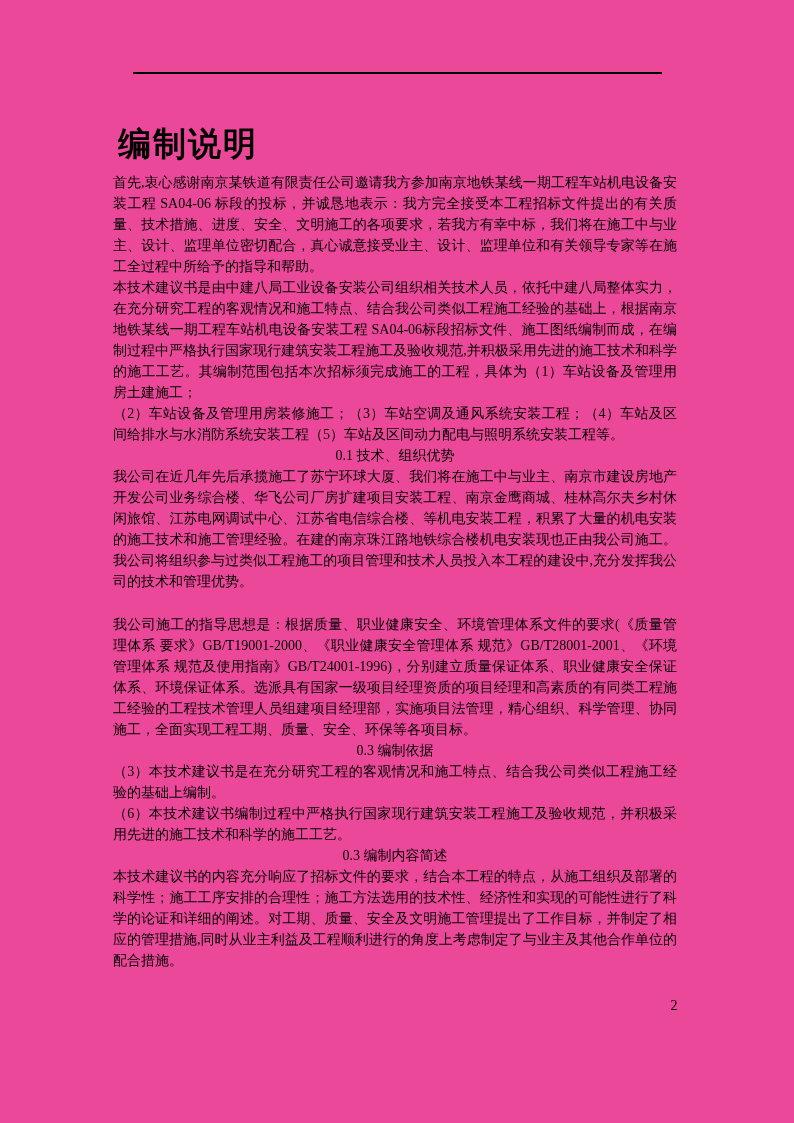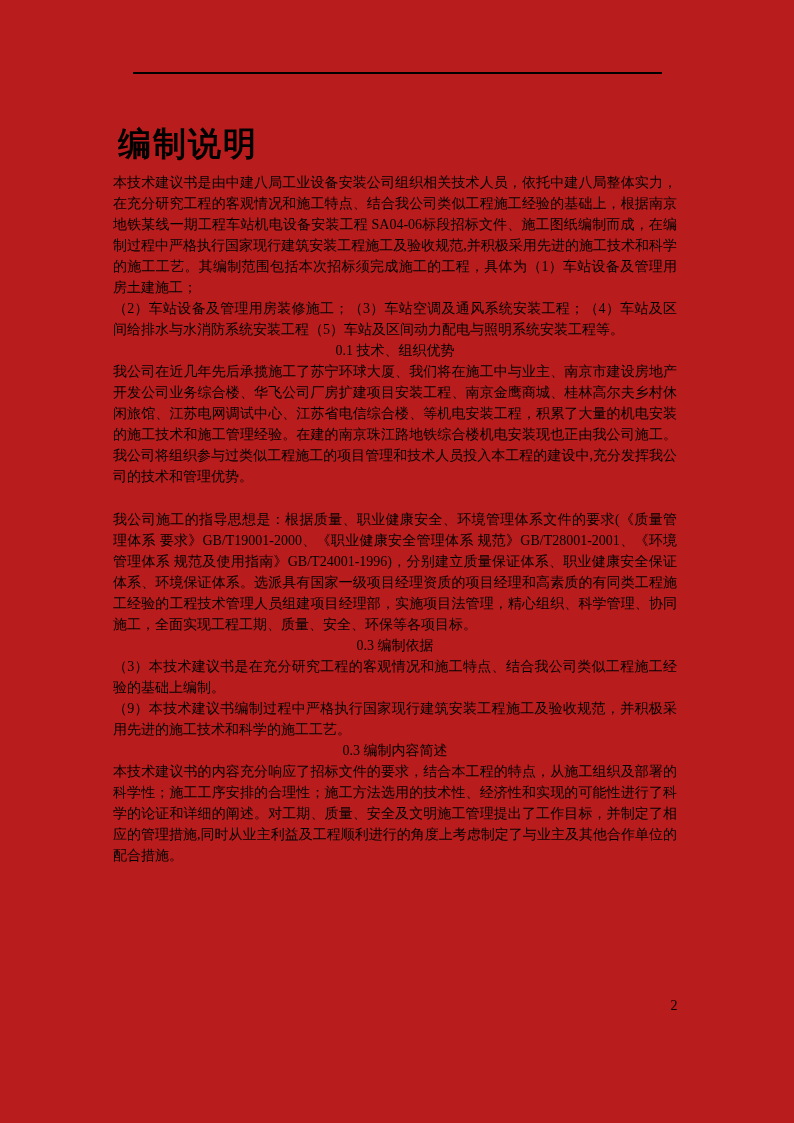--- a/index.html
+++ b/index.html
@@ -4,21 +4,21 @@
 <style>
   html, body {
     margin: 0;
     padding: 0;
     background: #ffffff;
   }
   .page {
     position: relative;
     width: 794px;
     height: 1123px;
-    background: #b91c1c;
+    background: #ec4899;
     color: #000000;
     font-family: "Liberation Serif", "DejaVu Serif", serif;
     overflow: hidden;
   }
   .header-rule {
     position: absolute;
     left: 133px;
     top: 72px;
     width: 529px;
     height: 0;
@@ -65,27 +65,28 @@
 </head>
 <body>
 
 <div class="page">
 
   <div class="header-rule"></div>
 
   <h1 class="doc-title">编制说明</h1>
 
   <div class="content">
+    <p>首先,衷心感谢南京某铁道有限责任公司邀请我方参加南京地铁某线一期工程车站机电设备安装工程 SA04-06 标段的投标，并诚恳地表示：我方完全接受本工程招标文件提出的有关质量、技术措施、进度、安全、文明施工的各项要求，若我方有幸中标，我们将在施工中与业主、设计、监理单位密切配合，真心诚意接受业主、设计、监理单位和有关领导专家等在施工全过程中所给予的指导和帮助。</p>
     <p>本技术建议书是由中建八局工业设备安装公司组织相关技术人员，依托中建八局整体实力，在充分研究工程的客观情况和施工特点、结合我公司类似工程施工经验的基础上，根据南京地铁某线一期工程车站机电设备安装工程 SA04-06标段招标文件、施工图纸编制而成，在编制过程中严格执行国家现行建筑安装工程施工及验收规范,并积极采用先进的施工技术和科学的施工工艺。其编制范围包括本次招标须完成施工的工程，具体为（1）车站设备及管理用房土建施工；</p>
     <p>（2）车站设备及管理用房装修施工；（3）车站空调及通风系统安装工程；（4）车站及区间给排水与水消防系统安装工程（5）车站及区间动力配电与照明系统安装工程等。</p>
     <p class="section-heading">0.1 技术、组织优势</p>
     <p>我公司在近几年先后承揽施工了苏宁环球大厦、我们将在施工中与业主、南京市建设房地产开发公司业务综合楼、华飞公司厂房扩建项目安装工程、南京金鹰商城、桂林高尔夫乡村休闲旅馆、江苏电网调试中心、江苏省电信综合楼、等机电安装工程，积累了大量的机电安装的施工技术和施工管理经验。在建的南京珠江路地铁综合楼机电安装现也正由我公司施工。我公司将组织参与过类似工程施工的项目管理和技术人员投入本工程的建设中,充分发挥我公司的技术和管理优势。</p>
     <p class="gap-top">我公司施工的指导思想是：根据质量、职业健康安全、环境管理体系文件的要求(《质量管理体系 要求》GB/T19001-2000、《职业健康安全管理体系 规范》GB/T28001-2001、《环境管理体系 规范及使用指南》GB/T24001-1996)，分别建立质量保证体系、职业健康安全保证体系、环境保证体系。选派具有国家一级项目经理资质的项目经理和高素质的有同类工程施工经验的工程技术管理人员组建项目经理部，实施项目法管理，精心组织、科学管理、协同施工，全面实现工程工期、质量、安全、环保等各项目标。</p>
     <p class="section-heading">0.3 编制依据</p>
     <p>（3）本技术建议书是在充分研究工程的客观情况和施工特点、结合我公司类似工程施工经验的基础上编制。</p>
-    <p>（9）本技术建议书编制过程中严格执行国家现行建筑安装工程施工及验收规范，并积极采用先进的施工技术和科学的施工工艺。</p>
+    <p>（6）本技术建议书编制过程中严格执行国家现行建筑安装工程施工及验收规范，并积极采用先进的施工技术和科学的施工工艺。</p>
     <p class="section-heading">0.3 编制内容简述</p>
     <p>本技术建议书的内容充分响应了招标文件的要求，结合本工程的特点，从施工组织及部署的科学性；施工工序安排的合理性；施工方法选用的技术性、经济性和实现的可能性进行了科学的论证和详细的阐述。对工期、质量、安全及文明施工管理提出了工作目标，并制定了相应的管理措施,同时从业主利益及工程顺利进行的角度上考虑制定了与业主及其他合作单位的配合措施。</p>
   </div>
 
   <div class="page-number">2</div>
 
 </div>
 
 </body></html>

